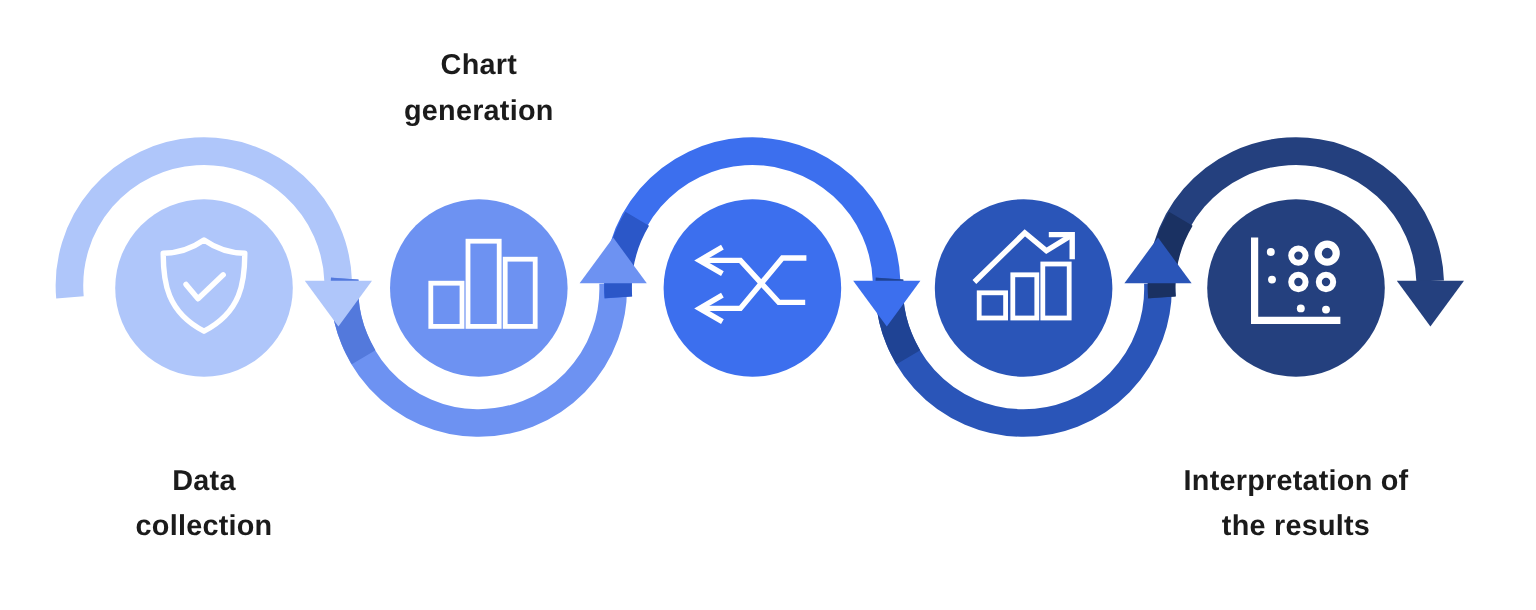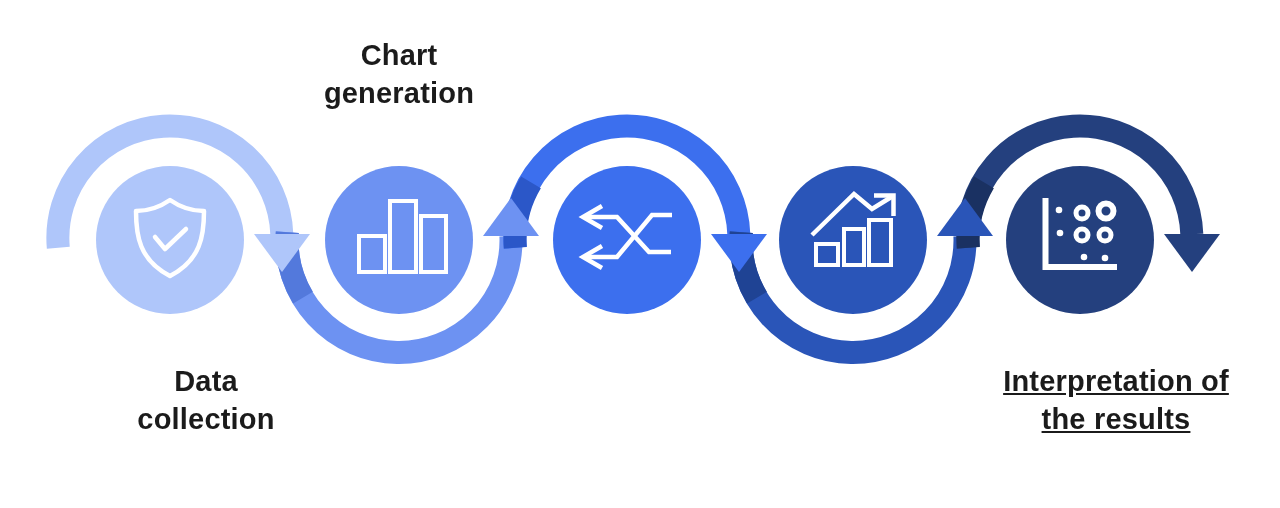--- a/index.html
+++ b/index.html
@@ -10,33 +10,33 @@
     background: #ffffff;
     overflow: hidden;
     font-family: "Liberation Sans", sans-serif;
   }
   .diagram-svg { position: absolute; left: 0; top: 0; }
   .step-label {
     position: absolute;
     width: 340px;
     text-align: center;
     font-weight: 700;
-    font-size: 29px;
+    font-size: 24px;
     line-height: 38px;
     letter-spacing: 0.2px;
     color: #1b1b1b;
     white-space: pre-line;
   }
   .label-above { top: 36px; }
-  .label-below { top: 362px; padding-left: 36px; }
+  .label-below { top: 382px; }
   .l0 { left: 0px; }
   .l1 { left: 229px; }
   .l2 { left: 457px; }
   .l3 { left: 683px; }
-  .l4 { left: 910px; text-decoration: underline; }
+  .l4 { left: 910px; }
   .arc { fill: none; stroke-width: 23; stroke-linecap: butt; }
   .icon-stroke { fill: none; stroke-width: 4.5; }
   .icon-rect { fill: none; stroke-width: 4; }
 </style>
 </head>
 <body>
 
 <div class="canvas">
 
   <svg class="diagram-svg" width="1280" height="508" viewBox="0 0 1280 508">

